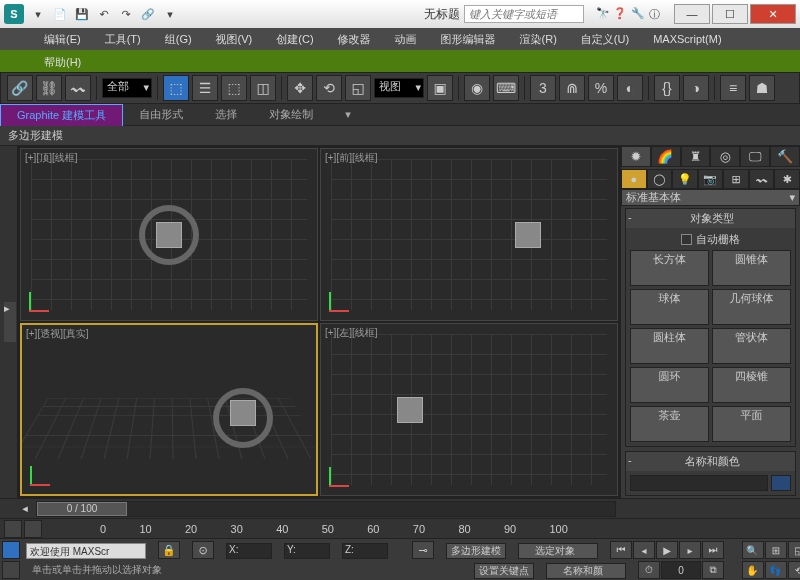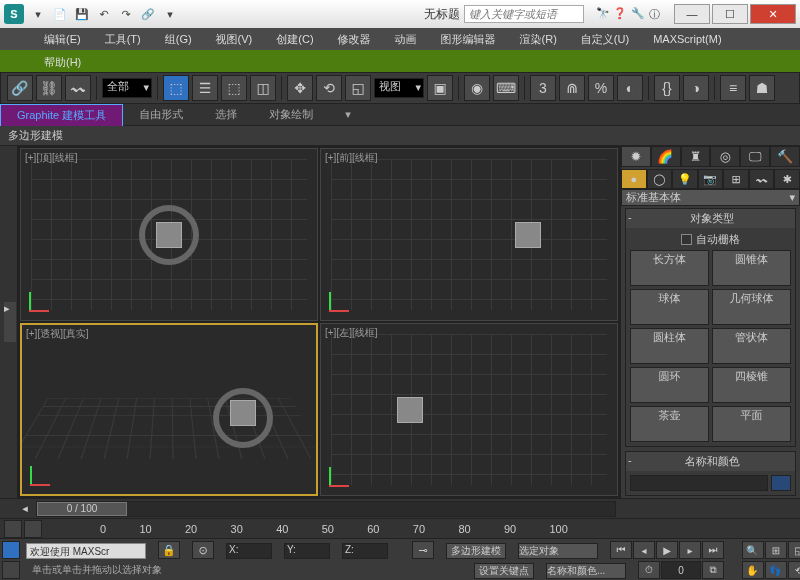--- a/index.html
+++ b/index.html
@@ -64,21 +64,21 @@
 .tick-area{flex:1;display:flex;justify-content:space-between;padding:0 40px;font-size:9px;color:#888}
 .bottom{height:42px;background:#3a3a3a;display:flex;border-top:1px solid #222}
 .bot-left{width:64px;display:flex;flex-wrap:wrap;padding:2px;gap:2px}
 .bot-sq{width:18px;height:18px;background:#444;border:1px solid #222}
 .bot-mid{flex:1;display:flex;flex-direction:column}
 .bot-row1{height:20px;display:flex;align-items:flex-end;gap:12px;padding:0 4px}
 .mini-btn{width:22px;height:18px;background:#4a4a4a;border:1px solid #222;display:flex;align-items:center;justify-content:center;cursor:pointer;font-size:11px}
 .status{flex:1;padding:2px 6px;font-size:10px;color:#aaa}
 .coord{width:46px;height:16px;background:#2a2a2a;border:1px solid #222;text-align:left;padding:0 2px;font-size:10px}
 .auto-key{width:60px;height:16px;background:#555;border:1px solid #222;text-align:center;font-size:10px;line-height:14px;cursor:pointer}
-.sel-combo{width:80px;height:16px;background:#555;border:1px solid #222;font-size:10px;padding:0 0;line-height:14px}
+.sel-combo{width:80px;height:16px;background:#555;border:1px solid #222;font-size:10px;padding:0 16px;line-height:14px}
 .play-btns{display:flex;gap:1px}
 .play-btn{width:22px;height:18px;background:#4a4a4a;border:1px solid #222;display:flex;align-items:center;justify-content:center;cursor:pointer;font-size:10px}
 .status-lbl{width:120px;height:16px;background:#ddd;color:#333;font-size:10px;padding:0 3px;line-height:16px;border:1px solid #888}
 </style>
 </head>
 <body>
 
 <div class="titlebar">
   <div class="app-icon">S</div>
   <div class="qat">

